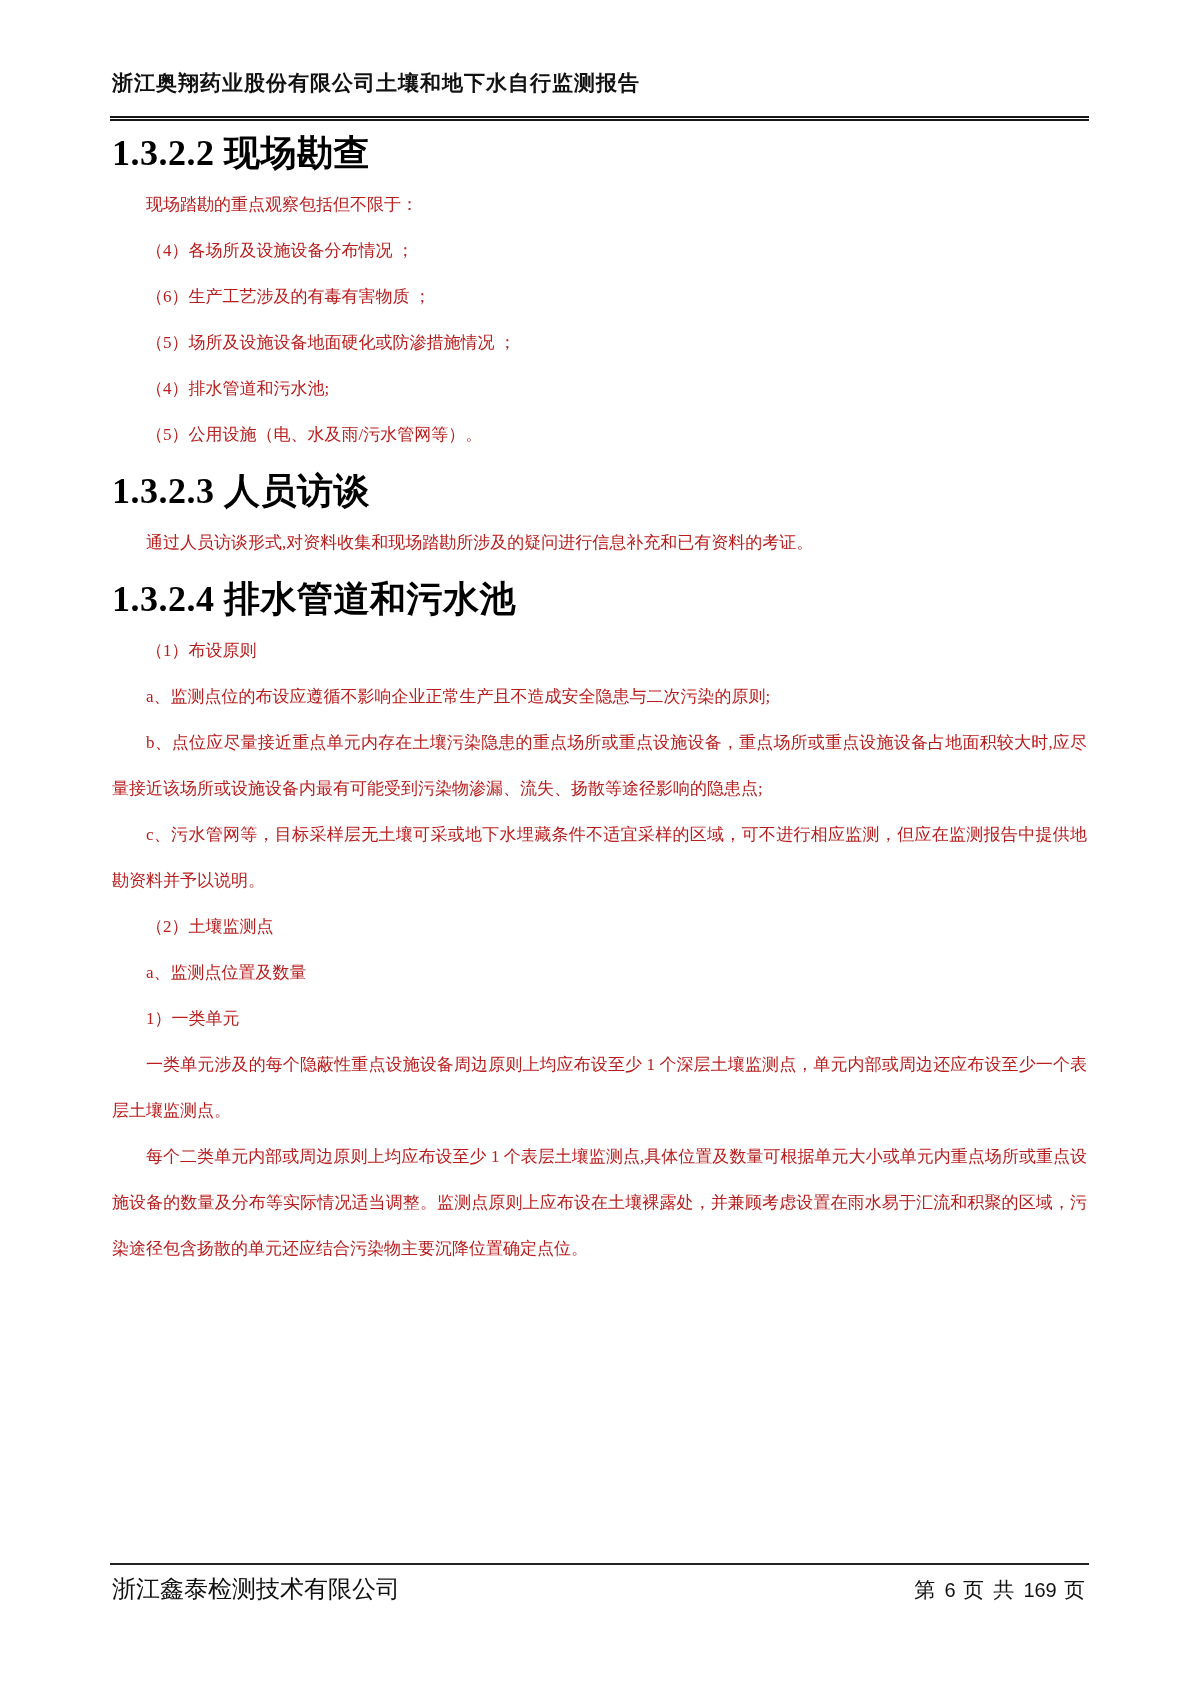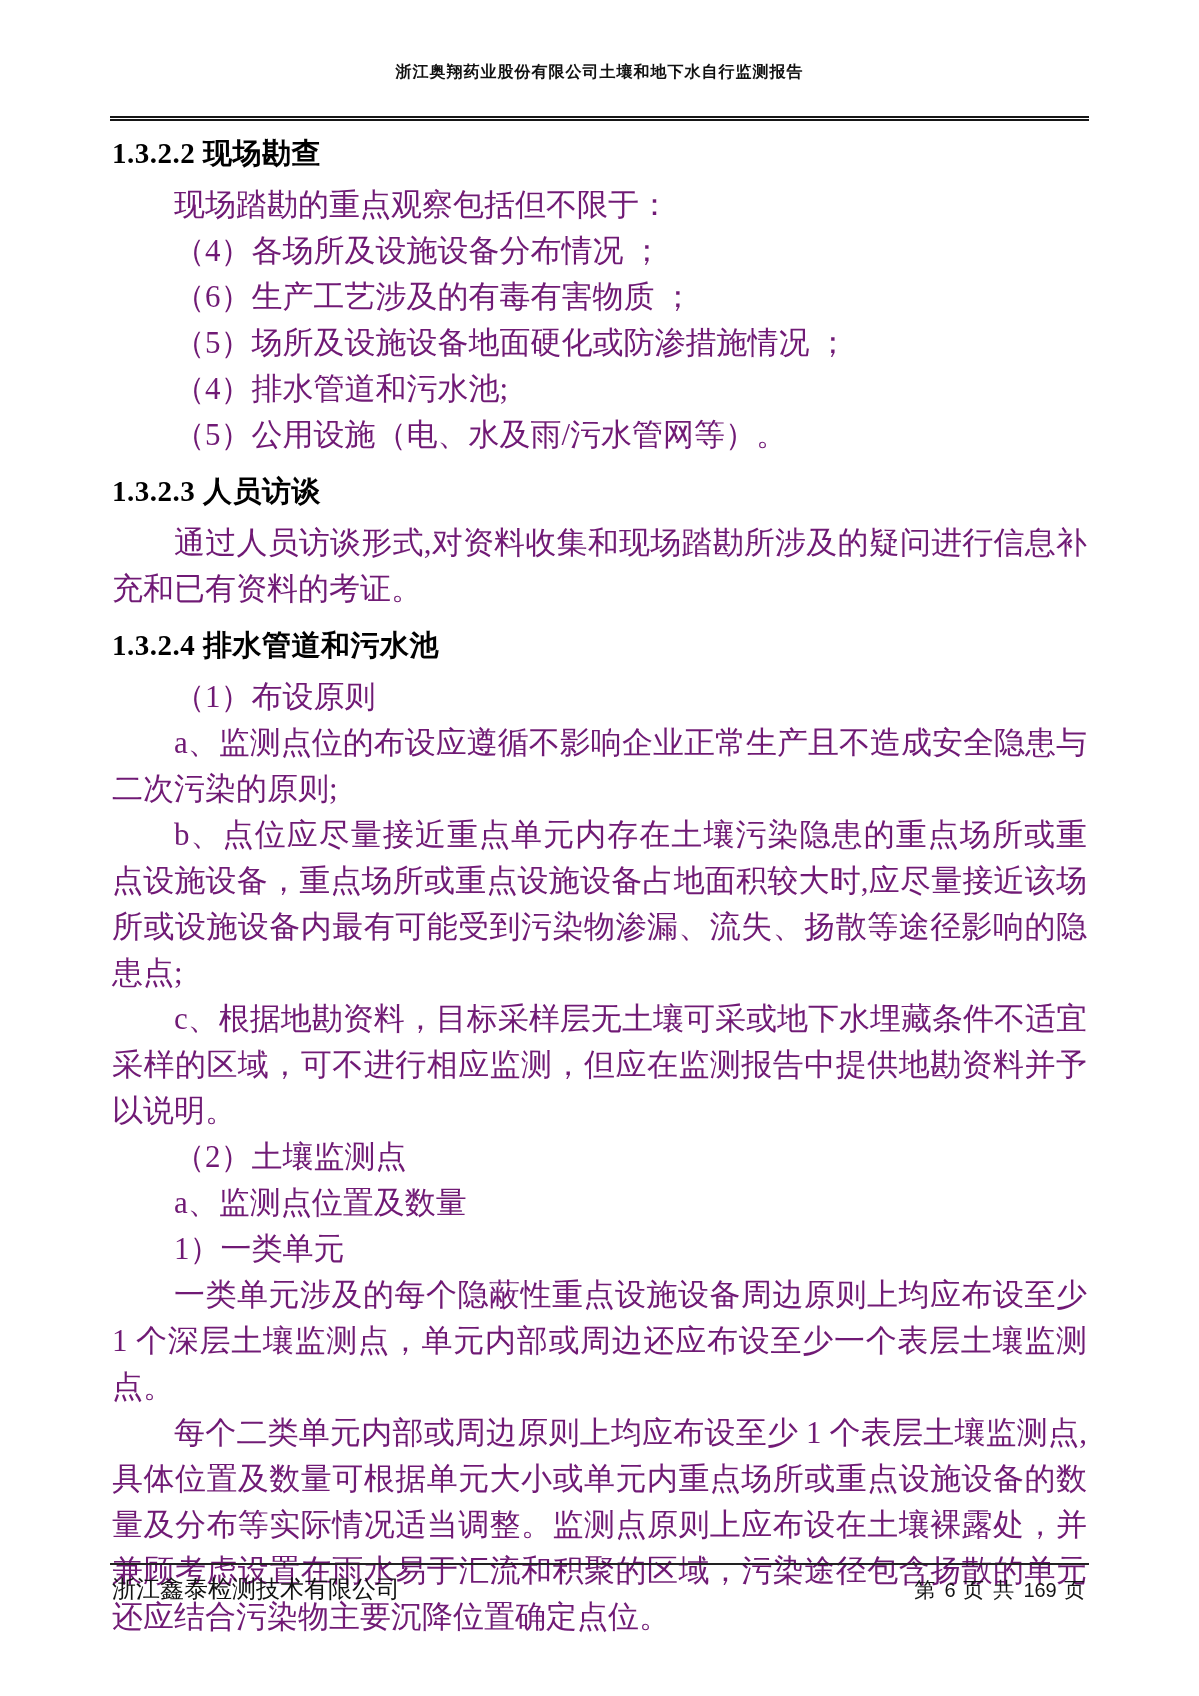--- a/index.html
+++ b/index.html
@@ -9,25 +9,25 @@
     position: relative;
     background: #ffffff;
     font-family: "Liberation Serif", "DejaVu Serif", serif;
     color: #0d0d0d;
     overflow: hidden;
   }
 
   
   .page-header {
     position: absolute;
-    top: 57px;
+    top: 68px;
     left: 112px;
     width: 975px;
-    text-align: center;
-    font-size: 16px;
+    text-align: left;
+    font-size: 21px;
     line-height: 30px;
     font-weight: 600;
     letter-spacing: 1px;
     color: #111;
   }
   .header-rule {
     position: absolute;
     top: 116px;
     left: 110px;
     width: 979px;
@@ -38,36 +38,36 @@
   }
 
   
   .doc-body {
     position: absolute;
     top: 130px;
     left: 112px;
     width: 975px;
   }
   .doc-body h2.heading {
-    font-size: 29px;
+    font-size: 36px;
     line-height: 38px;
     font-weight: bold;
     color: #000;
     margin: 14px 0 10px 0;
     letter-spacing: 0.5px;
   }
   .doc-body h2.heading:first-child { margin-top: 4px; }
   .doc-body p.para {
-    font-size: 31px;
+    font-size: 17px;
     line-height: 46px;
     margin: 0;
     text-indent: 2em;
     text-align: justify;
     text-justify: inter-character;
-    color: #701a75;
+    color: #b91c1c;
   }
 
   
   .footer-rule {
     position: absolute;
     top: 1563px;
     left: 110px;
     width: 979px;
     border-top: 2px solid #222;
   }
@@ -111,21 +111,21 @@
     <p class="para">（6）生产工艺涉及的有毒有害物质 ；</p>
     <p class="para">（5）场所及设施设备地面硬化或防渗措施情况 ；</p>
     <p class="para">（4）排水管道和污水池;</p>
     <p class="para">（5）公用设施（电、水及雨/污水管网等）。</p>
     <h2 class="heading">1.3.2.3 人员访谈</h2>
     <p class="para">通过人员访谈形式,对资料收集和现场踏勘所涉及的疑问进行信息补充和已有资料的考证。</p>
     <h2 class="heading">1.3.2.4 排水管道和污水池</h2>
     <p class="para">（1）布设原则</p>
     <p class="para">a、监测点位的布设应遵循不影响企业正常生产且不造成安全隐患与二次污染的原则;</p>
     <p class="para">b、点位应尽量接近重点单元内存在土壤污染隐患的重点场所或重点设施设备，重点场所或重点设施设备占地面积较大时,应尽量接近该场所或设施设备内最有可能受到污染物渗漏、流失、扬散等途径影响的隐患点;</p>
-    <p class="para">c、根据地勘资料，目标采样层无土壤可采或地下水埋藏条件不适宜采样的区域，可不进行相应监测，但应在监测报告中提供地勘资料并予以说明。</p>
+    <p class="para">c、污水管网等，目标采样层无土壤可采或地下水埋藏条件不适宜采样的区域，可不进行相应监测，但应在监测报告中提供地勘资料并予以说明。</p>
     <p class="para">（2）土壤监测点</p>
     <p class="para">a、监测点位置及数量</p>
     <p class="para">1）一类单元</p>
     <p class="para">一类单元涉及的每个隐蔽性重点设施设备周边原则上均应布设至少 1 个深层土壤监测点，单元内部或周边还应布设至少一个表层土壤监测点。</p>
     <p class="para">每个二类单元内部或周边原则上均应布设至少 1 个表层土壤监测点,具体位置及数量可根据单元大小或单元内重点场所或重点设施设备的数量及分布等实际情况适当调整。监测点原则上应布设在土壤裸露处，并兼顾考虑设置在雨水易于汇流和积聚的区域，污染途径包含扬散的单元还应结合污染物主要沉降位置确定点位。</p>
   </div>
 
 <div class="footer-rule"></div>
 
 <div class="page-footer">

